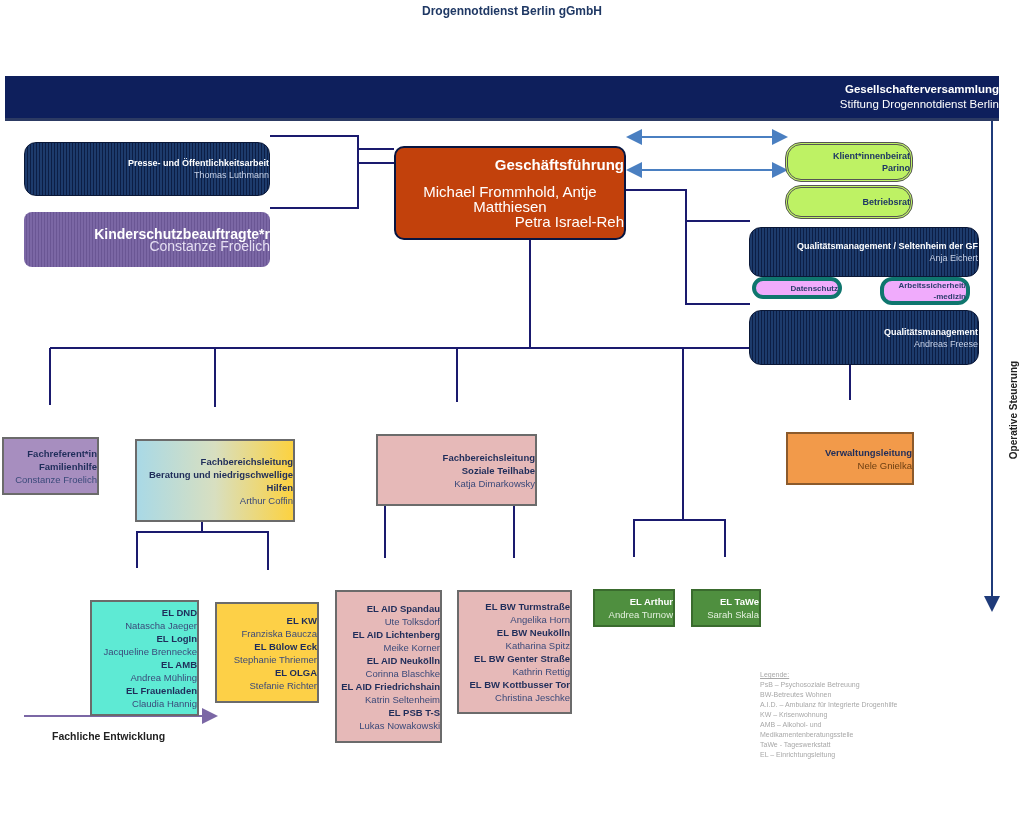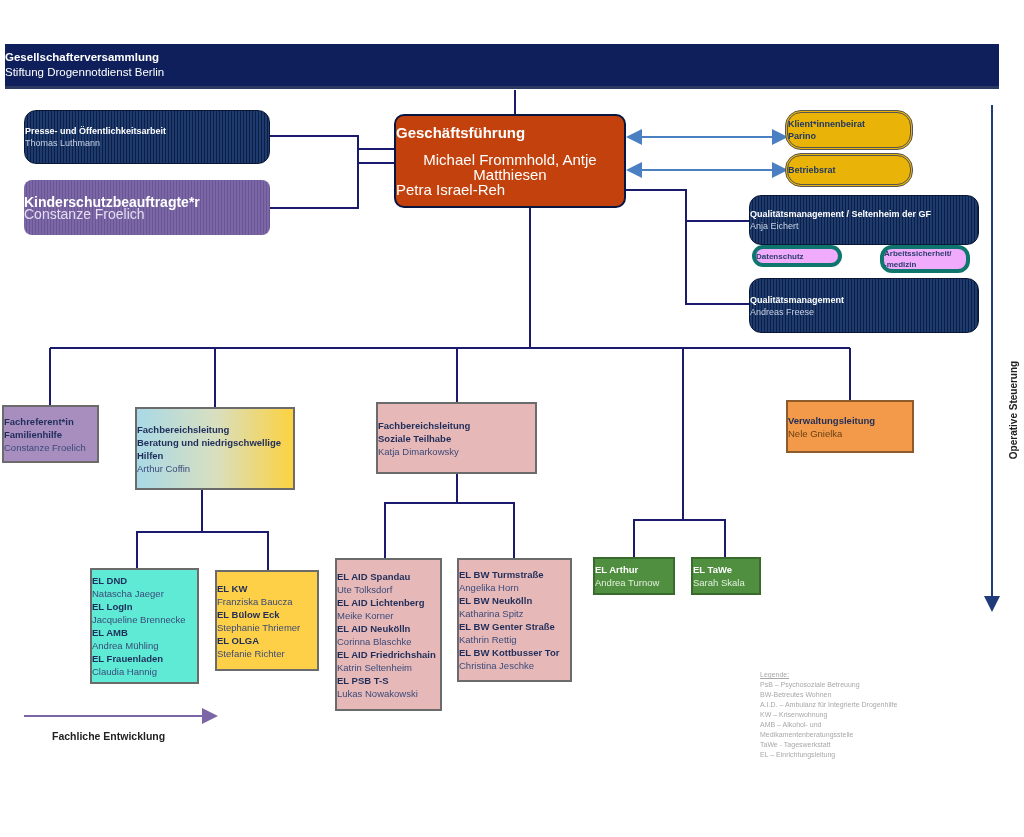--- a/index.html
+++ b/index.html
@@ -1,28 +1,28 @@
 <!DOCTYPE html>
 <html><head>
 <meta charset="utf-8">
 <style>
   html,body{margin:0;padding:0;background:#fff;}
   body{width:1024px;height:837px;position:relative;overflow:hidden;font-family:"Liberation Sans",sans-serif;}
   .abs{position:absolute;box-sizing:border-box;}
-  .c{display:flex;flex-direction:column;align-items:flex-start;justify-content:center;text-align:center;}
+  .c{display:flex;flex-direction:column;align-items:flex-end;justify-content:center;text-align:center;margin-top:32px;}
   .b{font-weight:bold;}
   #lines{position:absolute;left:0;top:0;width:1024px;height:837px;}
   .title{left:0;width:1024px;top:4px;color:#1f3864;font-weight:bold;font-size:12px;line-height:15px;text-align:center;}
   .banner{left:5px;top:44px;width:994px;height:45px;background:#0e1f5c;color:#fff;font-size:11.5px;line-height:15px;border-bottom:3px solid #2c3a63;}
   .stripe-navy{background:repeating-linear-gradient(90deg,#1d3b6c 0px,#1d3b6c 2px,#0c1e45 2px,#0c1e45 3px);border:1px solid #0a1838;border-radius:12px;color:#fff;font-size:9px;line-height:12px;}
   .stripe-navy .sub{color:#c7d1e6;}
   .stripe-purple{background:repeating-linear-gradient(90deg,#7b67a5 0px,#7b67a5 2px,#6a5694 2px,#6a5694 3px);border-radius:8px;color:#fff;font-size:14px;line-height:12px;}
   .stripe-purple .sub{color:#e5def2;}
   .gf{left:394px;top:114px;width:232px;height:94px;background:#c2410c;border:2px solid #071541;border-radius:10px;color:#fff;font-size:15px;line-height:15px;}
-  .pill{border:3px double #555;border-radius:16px;background:#eab308;color:#1f3864;font-size:9px;line-height:12px;}
+  .pill{border:3px double #555;border-radius:16px;background:#bef264;color:#1f3864;font-size:9px;line-height:12px;}
   .small-pill{background:#f0abfc;border:4px solid #0f766e;border-radius:12px;color:#2b3d6c;font-size:8px;line-height:11px;}
   .box{border:2px solid #6b6b6b;color:#1f2d5a;font-size:9.5px;line-height:13px;}
   .box .sub{color:#3b4a7a;font-weight:normal;}
   .purple-box{background:#a78ebf;}
   .grad-box{background:linear-gradient(90deg,#a9d9e6 0%,#d8dfc0 50%,#fcd240 100%);}
   .rose-box{background:#e6b9b8;}
   .blue-box{background:#5eead4;}
   .yellow-box{background:#fdd047;}
   .green-box{background:#4f8f3f;color:#fff;border-color:#3a6b2e;}
   .green-box .sub{color:#e3f0dd;}
@@ -74,20 +74,21 @@
   </g>
   <g stroke="#4a7fc1" stroke-width="2" fill="none">
     <path d="M630 137 H784" marker-start="url(#ab)" marker-end="url(#ab)"></path>
     <path d="M630 170 H784" marker-start="url(#ab)" marker-end="url(#ab)"></path>
   </g>
   <path d="M992 105 V608" stroke="#1f3b7a" stroke-width="2" marker-end="url(#ad)"></path>
   <path d="M24 716 H214" stroke="#7b67a5" stroke-width="2" marker-end="url(#ap)"></path>
 </svg>
 
 <div class="abs title">
+  <div>Drogennotdienst Berlin gGmbH</div>
 </div>
 
 <div class="abs banner c">
   <div class="b">Gesellschafterversammlung</div>
   <div>Stiftung Drogennotdienst Berlin</div>
 </div>
 
 <div class="abs stripe-navy c" style="left:24px;top:110px;width:246px;height:54px;">
   <div class="b">Presse- und Öffentlichkeitsarbeit</div>
   <div class="sub">Thomas Luthmann</div>

